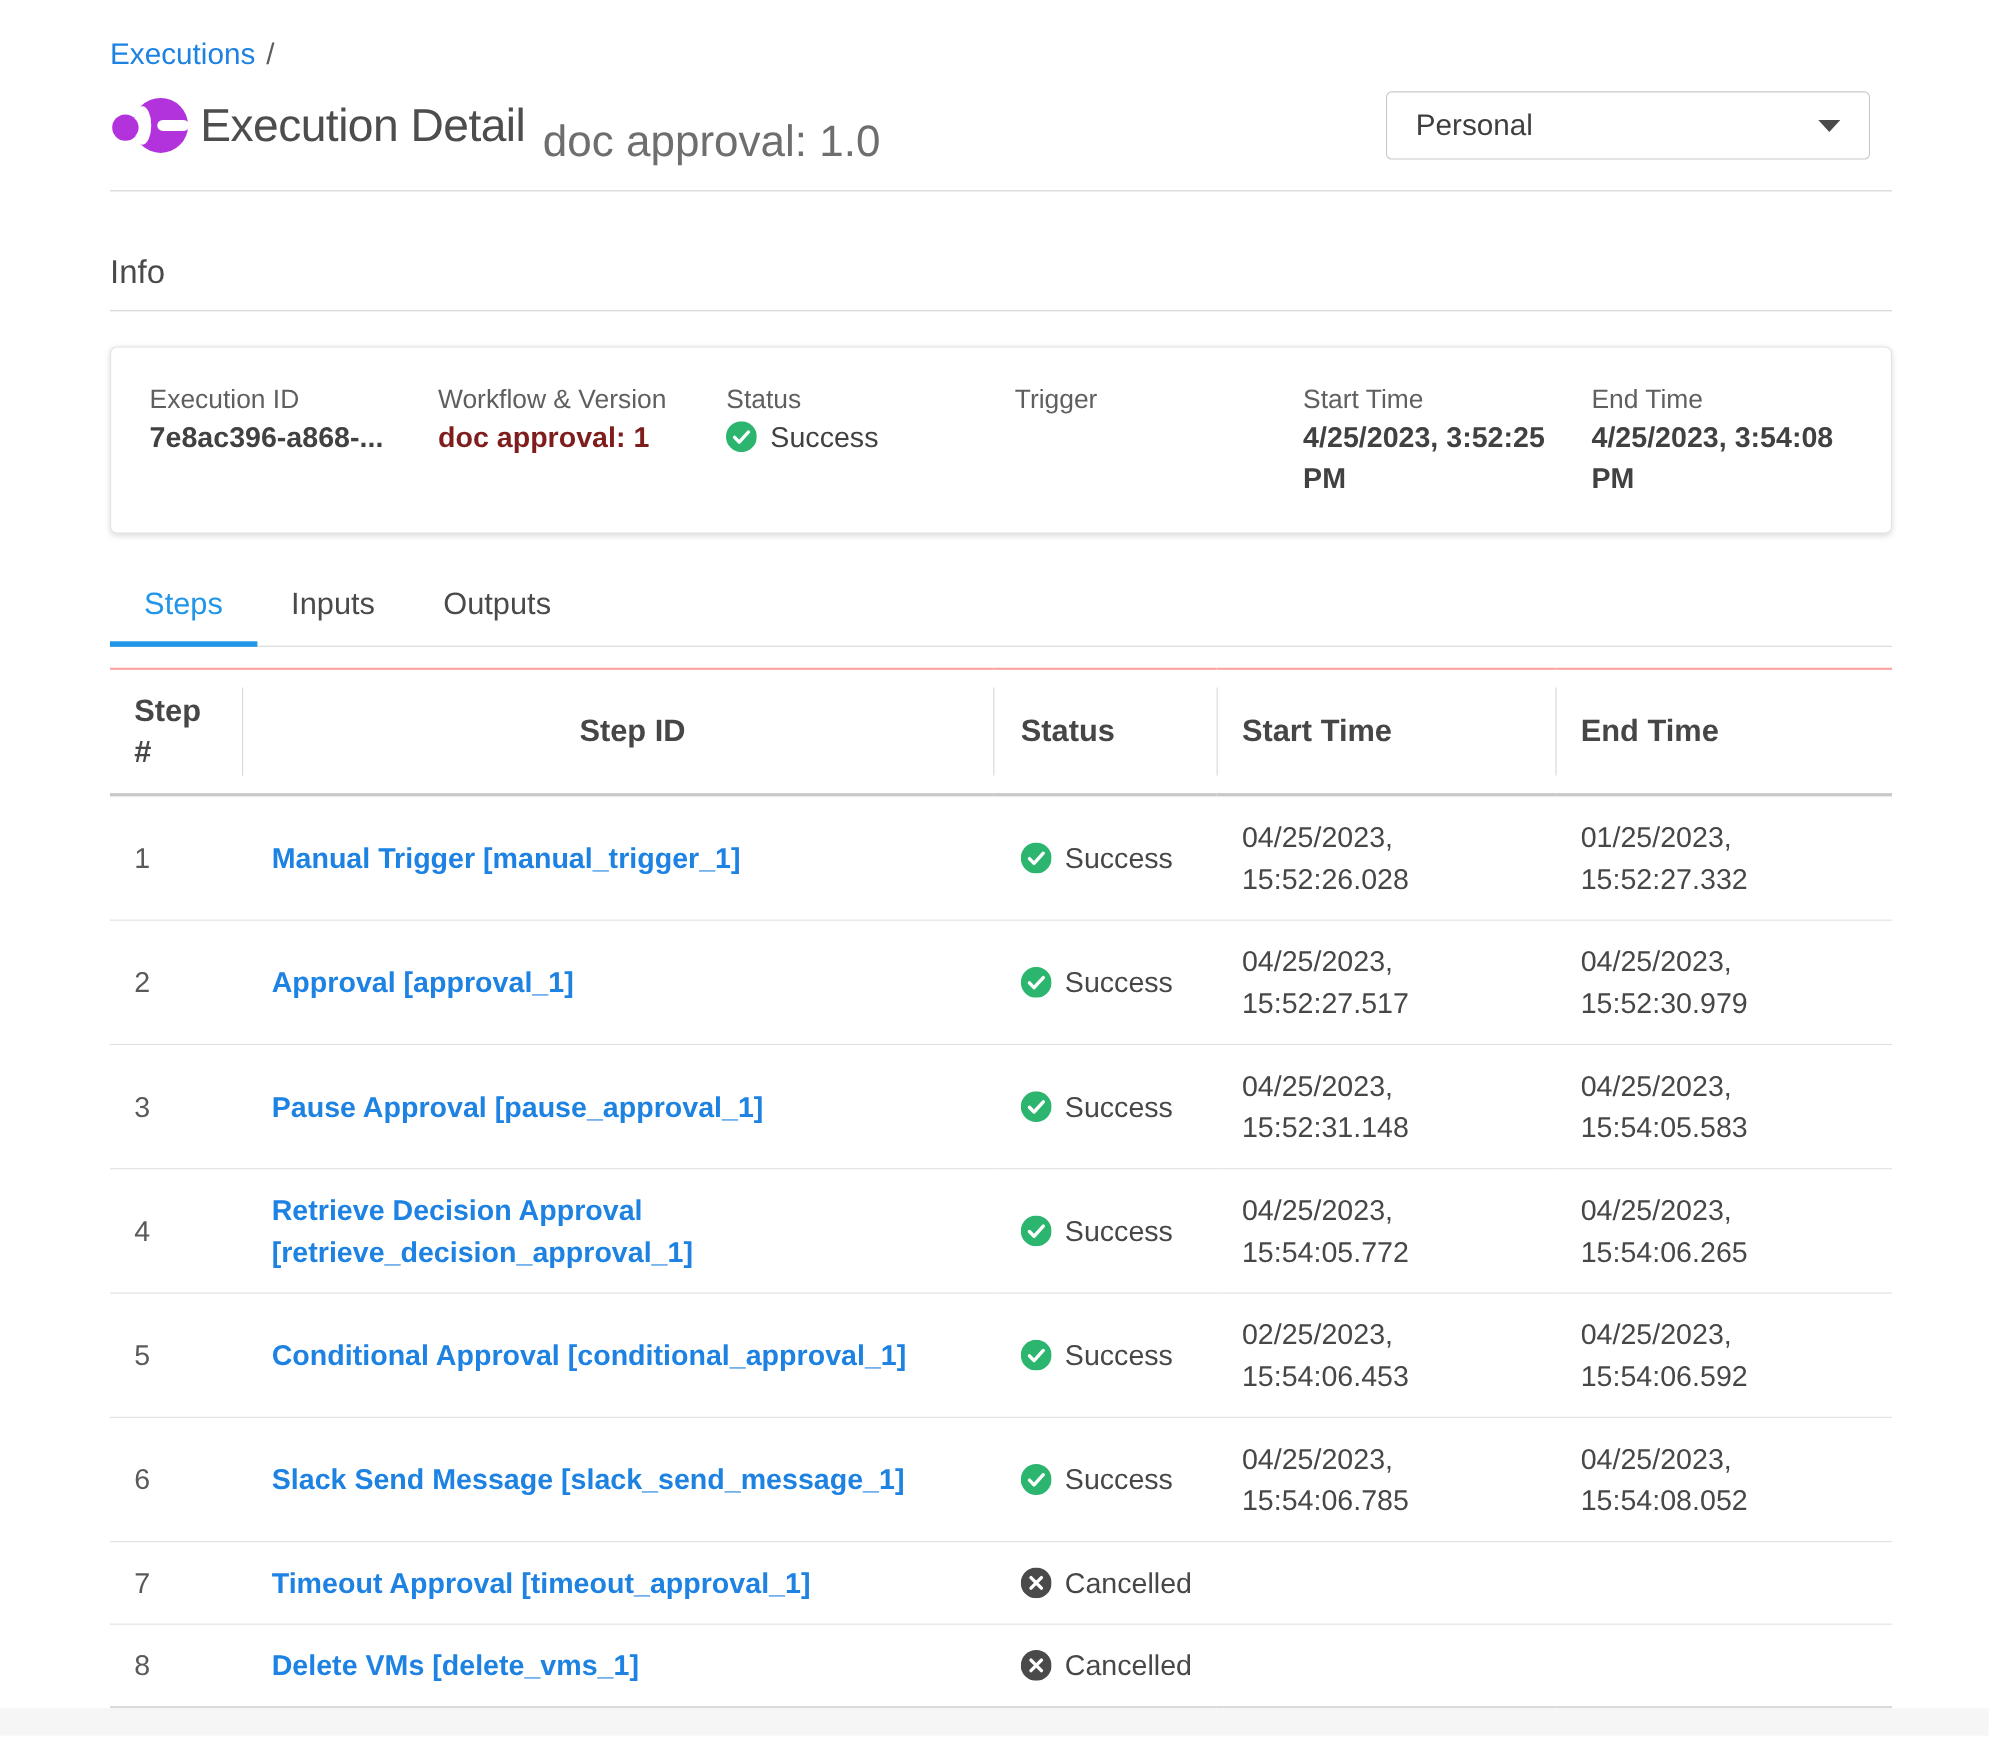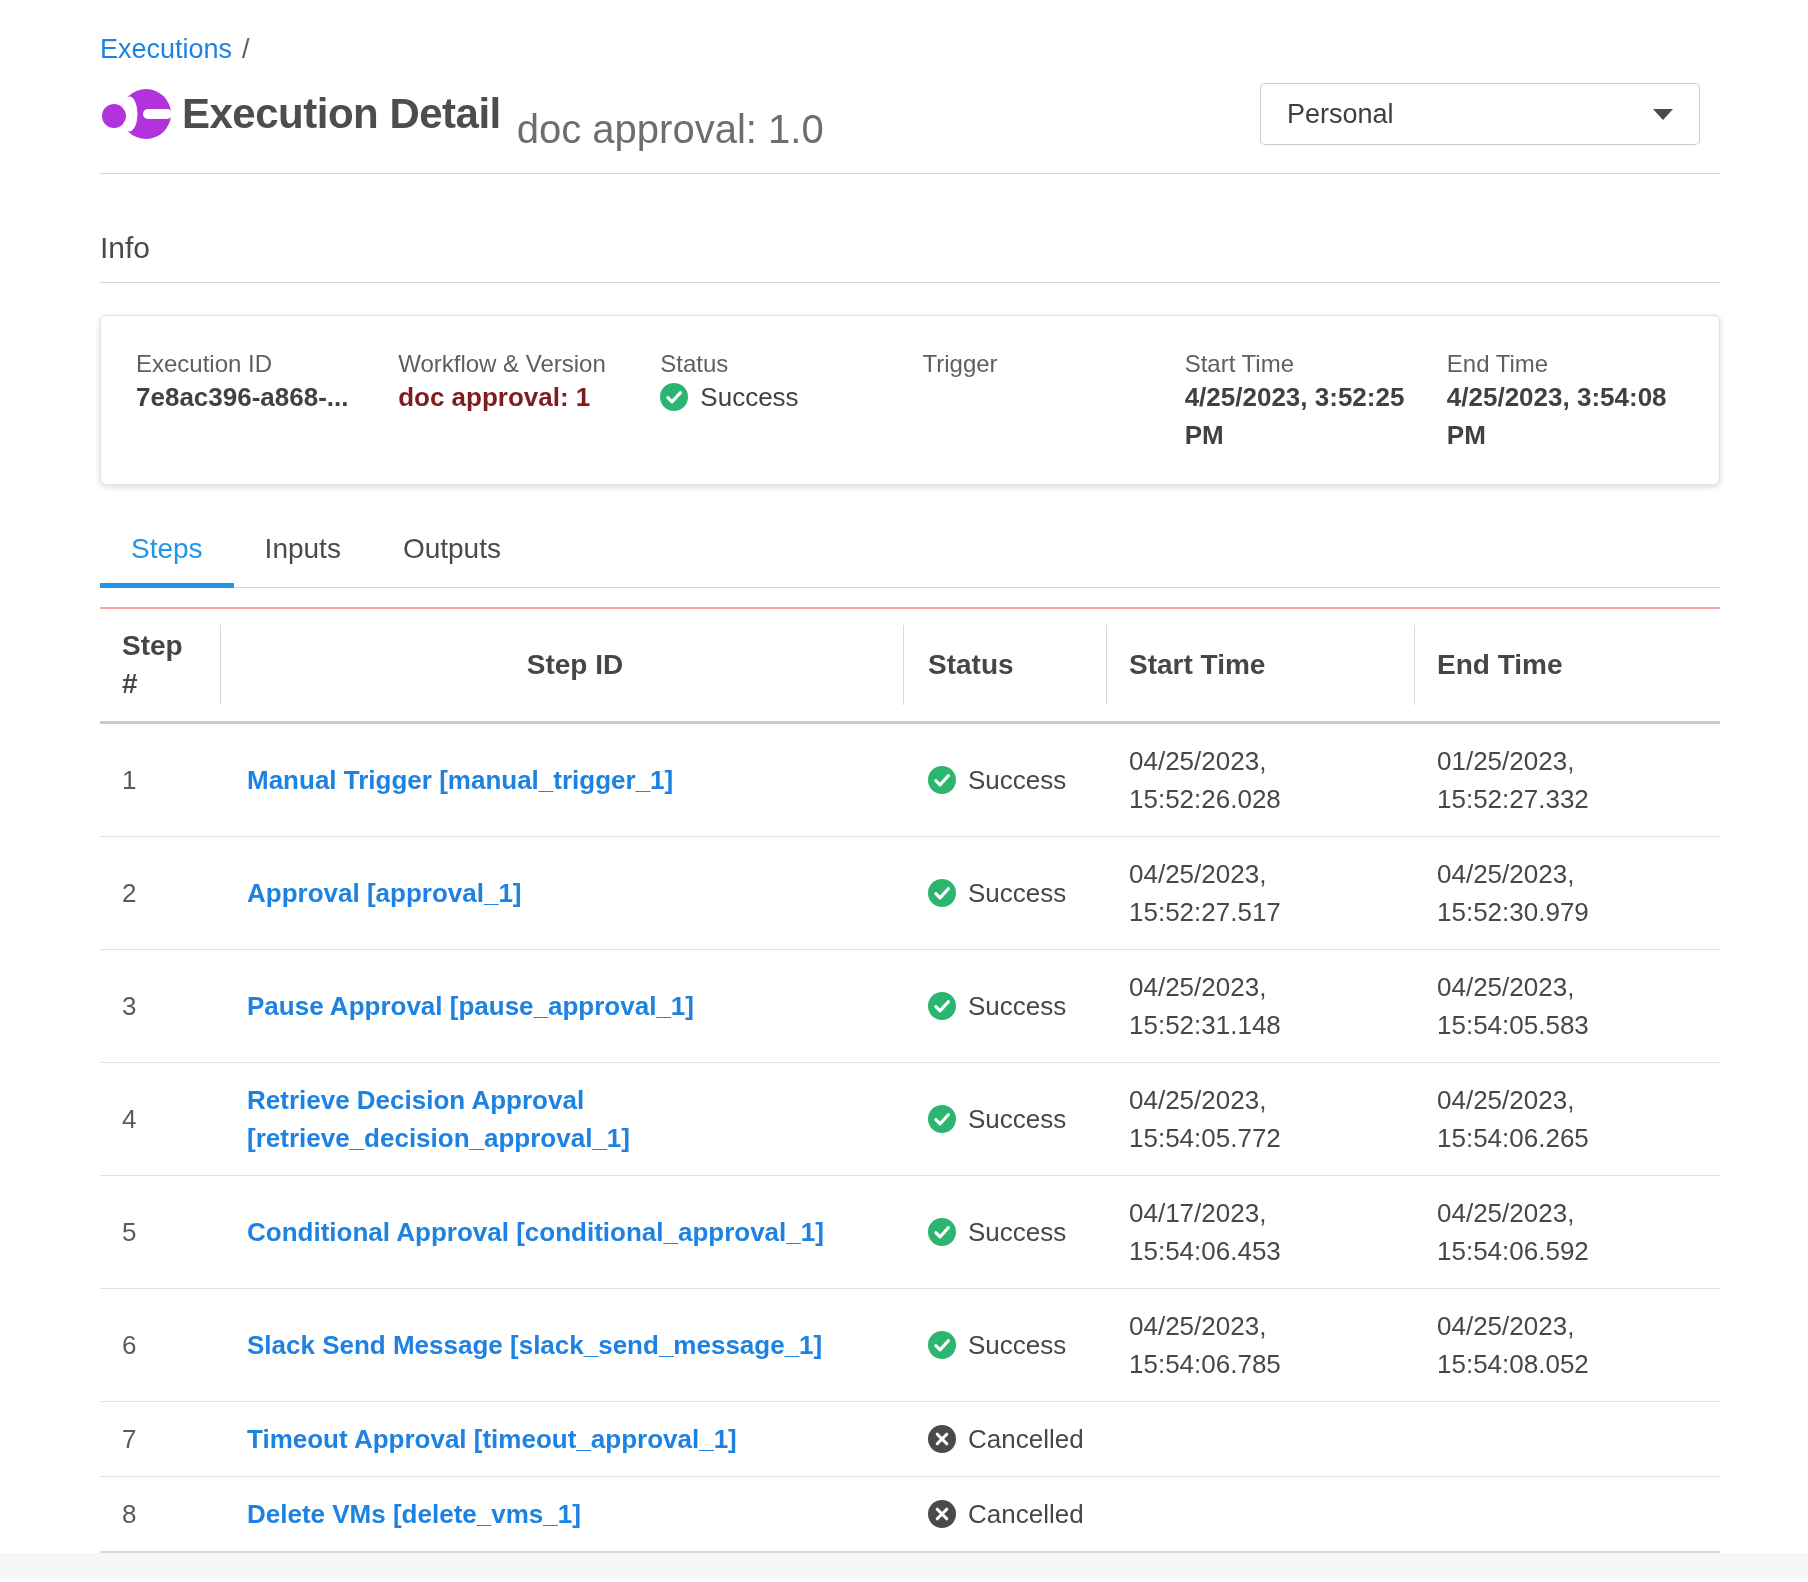--- a/index.html
+++ b/index.html
@@ -13,21 +13,21 @@
   .page { width: 1620px; margin-left: 100px; }
 
   
   .breadcrumb { padding-top: 32px; font-size: 27px; line-height: 34px; }
   .breadcrumb a { color: #1d82e2; text-decoration: none; cursor: pointer; }
   .breadcrumb .sep { color: #5e5e5e; margin-left: 10px; }
 
   
   .title-row { display: flex; align-items: center; margin-top: 16px; height: 64px; }
   .app-icon { width: 76px; height: 52px; flex: 0 0 auto; margin-right: 6px; }
-  h1.page-title { font-size: 42px; font-weight: 700; color: #4d4d4d; letter-spacing: -0.5px; white-space: nowrap; }
+  h1.page-title { font-size: 42px; font-weight: 400; color: #4d4d4d; letter-spacing: -0.5px; white-space: nowrap; }
   .page-subtitle { font-size: 40px; font-weight: 400; color: #6e6e6e; margin-left: 16px; white-space: nowrap; margin-top: 31px; }
   .scope-select {
     margin-left: auto; margin-right: 20px;
     width: 440px; height: 62px;
     border: 1px solid #c9c9c9; border-radius: 5px;
     display: flex; align-items: center;
     padding: 0 26px; cursor: pointer; background: #fff;
   }
   .scope-select .value { font-size: 27px; color: #3f3f3f; }
   .caret {
@@ -261,21 +261,21 @@
         <td class="t-id"><a>Conditional Approval [conditional_approval_1]</a></td>
         <td class="t-stat">
             <span class="cell-status">
               <span class="status-icon"><svg viewBox="0 0 20 20" width="28" height="28">
                   <circle cx="10" cy="10" r="10" fill="#2CB56E"></circle>
                   <path d="M5.6 10.4l3 3.1 6-6.6" stroke="#fff" stroke-width="2.2" fill="none" stroke-linecap="round" stroke-linejoin="round"></path>
                 </svg></span>
               <span>Success</span>
             </span>
           </td>
-        <td class="t-start">04/17/2023, 15:54:06.453</td>
+        <td class="t-start">02/25/2023, 15:54:06.453</td>
         <td class="t-end">04/25/2023, 15:54:06.592</td>
       </tr>
       <tr>
         <td class="t-num">6</td>
         <td class="t-id"><a>Slack Send Message [slack_send_message_1]</a></td>
         <td class="t-stat">
             <span class="cell-status">
               <span class="status-icon"><svg viewBox="0 0 20 20" width="28" height="28">
                   <circle cx="10" cy="10" r="10" fill="#2CB56E"></circle>
                   <path d="M5.6 10.4l3 3.1 6-6.6" stroke="#fff" stroke-width="2.2" fill="none" stroke-linecap="round" stroke-linejoin="round"></path>

